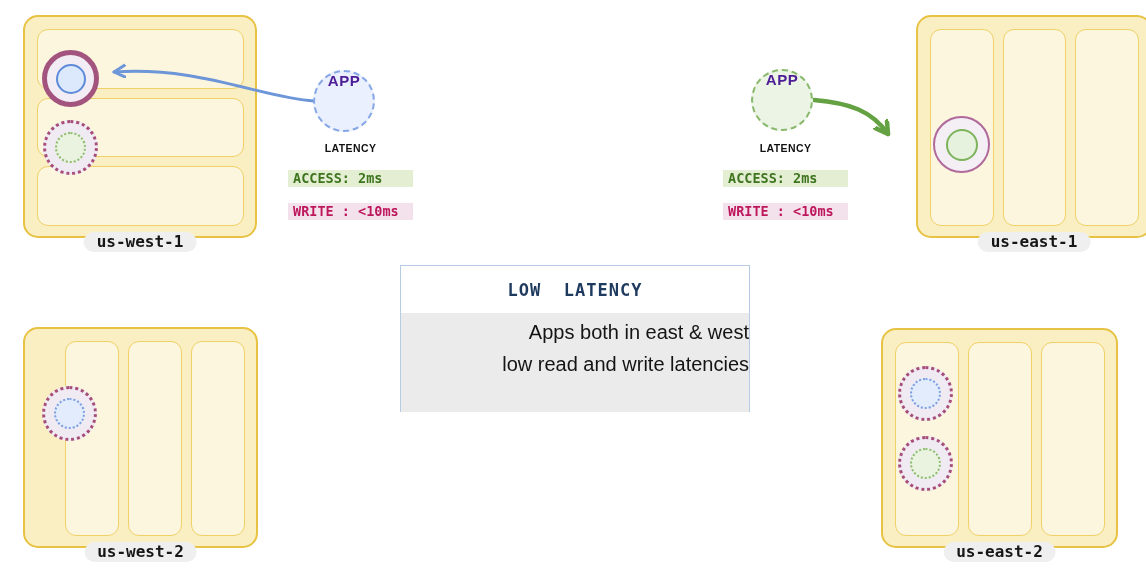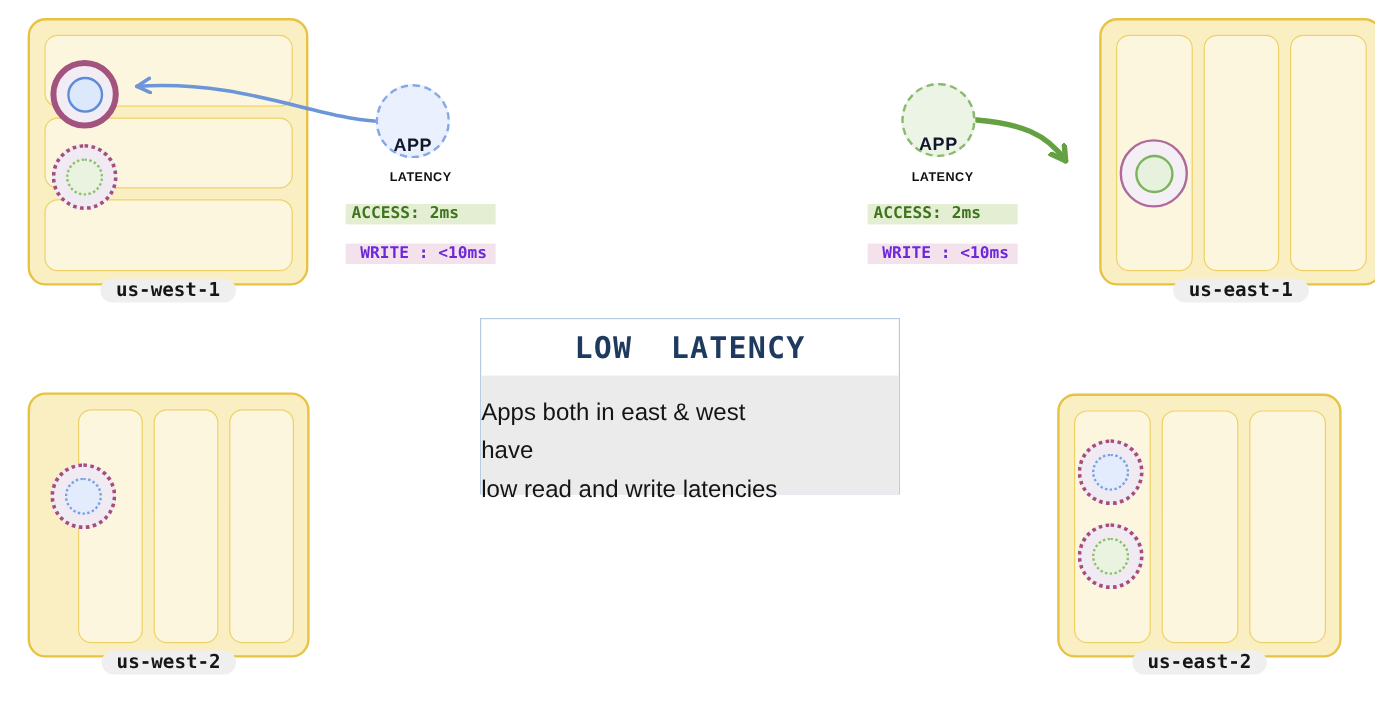--- a/index.html
+++ b/index.html
@@ -27,47 +27,47 @@
   .ring-thin {width:57px;height:57px;border:2px solid #B0699B;background:#F4EEF5;}
   .ring-dotted{width:55px;height:55px;border:3px dotted #A64D79;background:#F0EAF3;}
   .core{border-radius:50%;box-sizing:border-box;}
   .core-blue-solid {width:30px;height:30px;border:2px solid #5E8BD8;background:#DCE8FC;}
   .core-green-solid{width:32px;height:32px;border:2px solid #7CB35B;background:#E6F2DD;}
   .core-blue-dotted {width:31px;height:31px;border:2px dotted #7B9FE0;background:#E3ECFC;}
   .core-green-dotted{width:31px;height:31px;border:2px dotted #8FBC70;background:#E9F3E0;}
 
   
   .app{position:absolute;width:62px;height:62px;border-radius:50%;box-sizing:border-box;
-       display:flex;align-items:flex-end;justify-content:center;
-       font-size:15px;font-weight:bold;letter-spacing:.5px;color:#0f172a;}
+       display:flex;align-items:flex-start;justify-content:center;
+       font-size:15px;font-weight:bold;letter-spacing:.5px;color:#4c1d95;}
   .app-blue {background:#EAF0FD;border:2px dashed #85A7E6;}
   .app-green{background:#ECF4E6;border:2px dashed #89B96C;}
   #app-west{left:313px;top:70px;}
   #app-east{left:751px;top:69px;}
 
   
   .latency{position:absolute;width:125px;}
   #lat-west{left:288px;top:142px;}
   #lat-east{left:723px;top:142px;}
   .lat-heading{text-align:center;font-size:10.5px;font-weight:bold;letter-spacing:.4px;
                color:#111;margin-bottom:2px;}
   .badge{height:17px;line-height:17px;padding-left:5px;margin-top:16px;white-space:pre;
          font-family:"DejaVu Sans Mono","Liberation Mono",monospace;
          font-weight:bold;font-size:13.5px;}
   .badge-access{background:#E4EED3;color:#3E741E;}
-  .badge-write {background:#F3E2EC;color:#6d28d9;text-align:center;}
+  .badge-write {background:#F3E2EC;color:#be185d;}
 
   
   .callout{position:absolute;left:400px;top:265px;width:350px;height:147px;
            border:1px solid #B5CCE4;background:#ffffff;box-sizing:border-box;}
   .callout-title{height:47px;display:flex;align-items:center;justify-content:center;
            font-family:"DejaVu Sans Mono","Liberation Mono",monospace;font-weight:bold;
-           font-size:25px;letter-spacing:1px;color:#1E3A5F;white-space:pre;}
-  .callout-body{background:#EBEBEB;height:99px;box-sizing:border-box;padding-top:15px;
-           text-align:left;font-size:20px;line-height:32px;color:#141414;}
+           font-size:17px;letter-spacing:1px;color:#1E3A5F;white-space:pre;}
+  .callout-body{background:#EBEBEB;height:99px;box-sizing:border-box;padding-top:3px;
+           text-align:right;font-size:20px;line-height:32px;color:#141414;}
 
   
   .arrows{position:absolute;left:0;top:0;width:1146px;height:588px;pointer-events:none;}
 </style>
 </head>
 <body>
 
 <div class="stage">
 
   <div class="region" id="r-west1">
@@ -144,18 +144,17 @@
   <div class="latency" id="lat-east">
     <div class="lat-heading">LATENCY</div>
     <div class="badge badge-access">ACCESS: 2ms</div>
     <div class="badge badge-write">WRITE : &lt;10ms</div>
   </div>
 
   <div class="callout">
     <div class="callout-title">LOW  LATENCY</div>
     <div class="callout-body">
       <div>Apps both in east &amp; west</div>
-      <div>have</div>
       <div>low read and write latencies</div>
     </div>
   </div>
 
 </div>
 
 </body></html>

